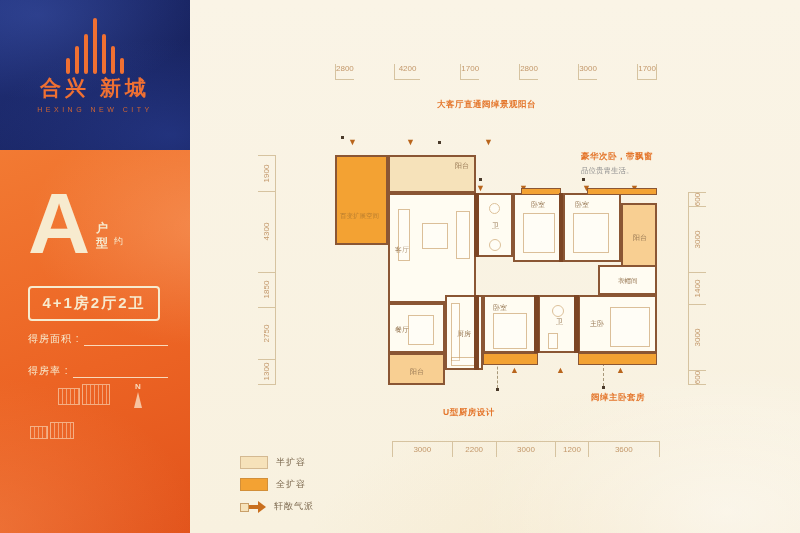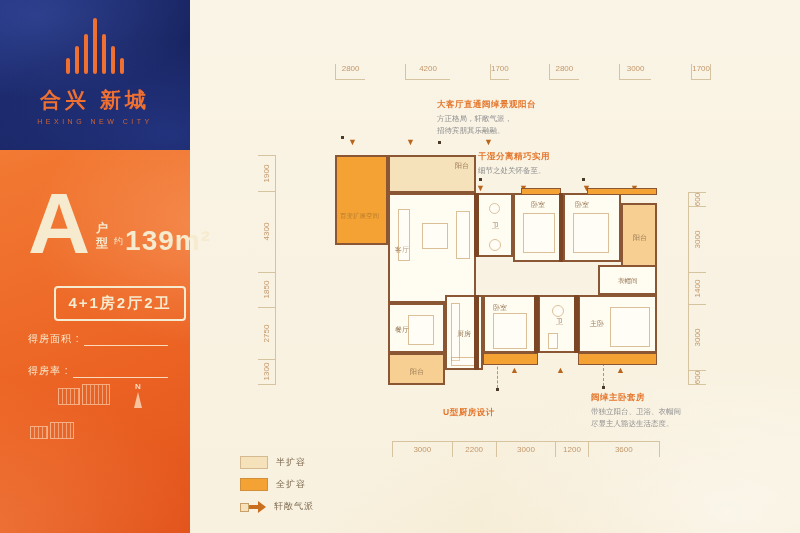--- a/index.html
+++ b/index.html
@@ -12,35 +12,35 @@
       linear-gradient(180deg,#faf4e6 0%,#f8f1df 100%);}
   
   .panel-blue{position:absolute;left:0;top:0;width:190px;height:150px;
     background:
       radial-gradient(260px 140px at 20% 10%, rgba(90,120,220,.25), rgba(90,120,220,0) 60%),
       radial-gradient(300px 160px at 90% 90%, rgba(60,90,200,.30), rgba(60,90,200,0) 60%),
       linear-gradient(135deg,#203078 0%,#1a2665 55%,#16205a 100%);}
   .logo-wrap{position:absolute;left:0;top:14px;width:190px;text-align:center;}
   .logo-bars{display:flex;justify-content:center;align-items:flex-end;gap:5px;height:60px;}
   .logo-bars i{display:block;width:4px;background:#f07032;border-radius:2px;}
-  .brand-cn{margin-top:12px;color:#f07032;font-size:21px;font-weight:bold;letter-spacing:4px;}
+  .brand-cn{color:#f07032;font-size:21px;font-weight:bold;letter-spacing:4px;}
   .brand-en{margin-top:4px;color:#e06a2d;font-size:7px;letter-spacing:3.5px;opacity:.9;}
   .panel-orange{position:absolute;left:0;top:150px;width:190px;height:383px;color:#f7ebcf;
     background:
       radial-gradient(300px 200px at 110% 20%, rgba(255,190,140,.35), rgba(255,190,140,0) 60%),
       radial-gradient(340px 240px at -10% 100%, rgba(255,170,110,.30), rgba(255,170,110,0) 65%),
       linear-gradient(160deg,#f27a33 0%,#ec6424 55%,#e2531b 100%);}
   .unit-row{position:absolute;left:28px;top:40px;display:flex;align-items:flex-end;}
   .unit-letter{font-size:86px;font-weight:bold;line-height:.78;color:#f7ebcf;}
   .unit-type{display:inline-block;width:14px;font-size:12px;font-weight:bold;line-height:1.25;
     word-break:break-all;margin:0 4px 6px 6px;}
   .unit-approx{font-size:9px;margin:0 2px 9px 0;}
   .unit-area{font-size:28px;font-weight:bold;line-height:1;margin-bottom:2px;letter-spacing:1px;}
   .spec-badge{position:absolute;left:28px;top:136px;width:128px;padding:6px 0;text-align:center;
-    border:2px solid #f7ebcf;border-radius:4px;font-size:15px;font-weight:bold;letter-spacing:2px;margin-left:26px;}
+    border:2px solid #f7ebcf;border-radius:4px;font-size:15px;font-weight:bold;letter-spacing:2px;}
   .field{position:absolute;left:28px;width:140px;display:flex;align-items:flex-end;gap:4px;
     font-size:10px;letter-spacing:1px;}
   .field .line{flex:1;border-bottom:1px solid rgba(252,238,214,.85);height:11px;}
   .decor{position:absolute;border:1px solid rgba(252,238,214,.55);}
   .decor .win{width:100%;height:100%;
     background:repeating-linear-gradient(90deg,transparent 0 3px,rgba(252,238,214,.45) 3px 4px);}
   .compass{position:absolute;left:128px;top:232px;width:20px;text-align:center;color:rgba(252,238,214,.85);}
   .compass .n{font-size:8px;font-weight:bold;}
   .compass .needle{margin:1px auto 0;width:0;height:0;
     border-left:4px solid transparent;border-right:4px solid transparent;
@@ -107,21 +107,20 @@
       <div class="brand-cn">合兴 新城</div>
       <div class="brand-en">HEXING NEW CITY</div>
     </div>
   </div>
 
   <div class="panel-orange">
     <div class="unit-row">
       <span class="unit-letter">A</span>
       <span class="unit-type">户型</span>
       <span class="unit-approx">约</span>
-      <span class="unit-area">139m²</span>
     </div>
     <div class="spec-badge">4+1房2厅2卫</div>
     <div class="field" style="top:182px;">
       <span>得房面积 :</span>
       <span class="line"></span>
     </div>
     <div class="field" style="top:214px;">
       <span>得房率 :</span>
       <span class="line"></span>
     </div>
@@ -136,21 +135,21 @@
       <div class="needle"></div>
     </div>
     <div class="decor" style="left:30px;top:276px;width:16px;height:11px;">
         <div class="win"></div>
       </div>
     <div class="decor" style="left:50px;top:272px;width:22px;height:15px;">
         <div class="win"></div>
       </div>
   </div>
 
-  <div class="dim dim-h dim-top" style="left:335px;top:64px;width:376px;height:16px;gap:40px;">
+  <div class="dim dim-h dim-top" style="left:335px;top:64px;width:322px;height:16px;gap:40px;">
     <div class="seg" style="flex:2800">2800</div>
     <div class="seg" style="flex:4200">4200</div>
     <div class="seg" style="flex:1700">1700</div>
     <div class="seg" style="flex:2800">2800</div>
     <div class="seg" style="flex:3000">3000</div>
     <div class="seg" style="flex:1700">1700</div>
   </div>
 
   <div class="dim dim-v dim-left" style="left:258px;top:155px;width:18px;height:230px;">
     <div class="seg" style="flex:1900">
@@ -191,34 +190,30 @@
   <div class="dim dim-h dim-bot" style="left:392px;top:441px;width:268px;height:16px;">
     <div class="seg" style="flex:3000">3000</div>
     <div class="seg" style="flex:2200">2200</div>
     <div class="seg" style="flex:3000">3000</div>
     <div class="seg" style="flex:1600">1200</div>
     <div class="seg" style="flex:3600">3600</div>
   </div>
 
   <div class="callout" style="left:437px;top:99px;width:110px;">
     <h4>大客厅直通阔绰景观阳台</h4>
-    <p>方正格局，轩敞气派，
-招待宾朋其乐融融。</p>
-  </div>
-  <div class="callout" style="left:478px;top:151px;width:95px;">
-    <h4>干湿分离精巧实用</h4>
-    <p>细节之处关怀备至。</p>
+  </div>
+  <div class="callout" style="left:581px;top:151px;width:90px;">
+    <h4>豪华次卧，带飘窗</h4>
+    <p>品位贵胄生活。</p>
   </div>
   <div class="callout" style="left:443px;top:407px;width:110px;">
     <h4>U型厨房设计</h4>
   </div>
   <div class="callout" style="left:591px;top:392px;width:105px;">
     <h4>阔绰主卧套房</h4>
-    <p>带独立阳台、卫浴、衣帽间
-尽显主人豁达生活态度。</p>
   </div>
 
   <div class="dot" style="left:341px;top:136px;"></div>
   <div class="dot" style="left:438px;top:141px;"></div>
   <div class="dot" style="left:479px;top:178px;"></div>
   <div class="dot" style="left:582px;top:178px;"></div>
   <div class="dot" style="left:496px;top:388px;"></div>
   <div class="dot" style="left:602px;top:386px;"></div>
   <div class="stem" style="left:497px;top:362px;height:26px;"></div>
   <div class="stem" style="left:603px;top:358px;height:28px;"></div>

